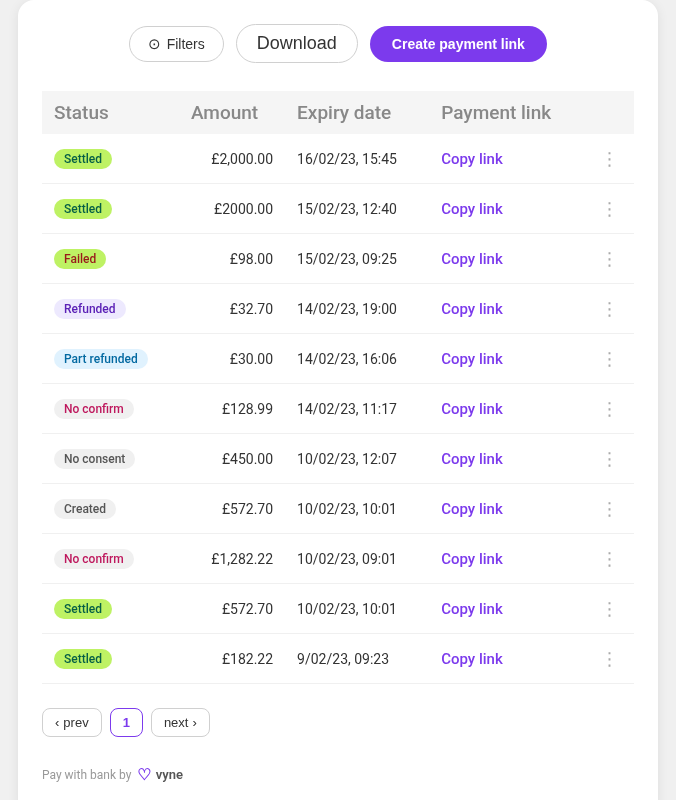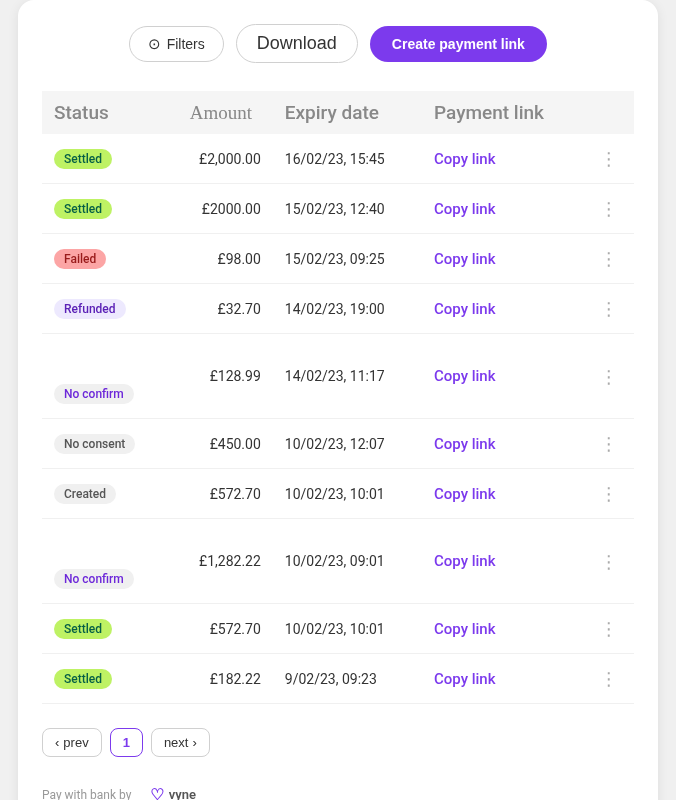--- a/index.html
+++ b/index.html
@@ -63,42 +63,42 @@
     thead tr {
       background: #f5f5f5;
     }
     thead th {
       text-align: left;
       padding: 10px 12px;
       font-size: 19px;
       color: #888;
       font-weight: 500;
     }
-    thead th.right { text-align: center; font-family: Liberation Serif, serif; }
+    thead th.right { text-align: left; }
     tbody tr {
       border-bottom: 1px solid #f0f0f0;
     }
     tbody td {
       padding: 14px 12px;
       font-size: 14px;
       color: #333;
     }
     tbody td.amount { text-align: right; }
     .badge {
       display: inline-block;
       padding: 3px 10px;
       border-radius: 12px;
       font-size: 12px;
       font-weight: 500;
     }
     .badge-settled    { background: #bef264; color: #065f46; }
-    .badge-failed     { background: #fca5a5; color: #991b1b; }
+    .badge-failed     { background: #bef264; color: #991b1b; }
     .badge-refunded   { background: #ede9fe; color: #5b21b6; }
     .badge-part-refunded { background: #e0f2fe; color: #0369a1; }
-    .badge-no-confirm { background: #f0f0f0; color: #6d28d9; margin-top: 36px; }
+    .badge-no-confirm { background: #f0f0f0; color: #be185d; }
     .badge-no-consent { background: #f0f0f0; color: #555; }
     .badge-created    { background: #f0f0f0; color: #555; }
     .copy-link {
       color: #7c3aed;
       font-size: 15px;
       font-weight: 500;
       cursor: pointer;
       white-space: nowrap;
     }
     .more-icon {
@@ -131,21 +131,21 @@
       border-radius: 8px;
       padding: 6px 12px;
       font-size: 13px;
       color: #7c3aed;
       font-weight: 600;
       cursor: pointer;
     }
     .footer {
       display: flex;
       align-items: center;
-      gap: 19px;
+      gap: 6px;
       margin-top: 28px;
       font-size: 12px;
       color: #999;
     }
     .vyne-logo {
       display: flex;
       align-items: center;
       gap: 4px;
       color: #555;
       font-size: 13px;
@@ -232,20 +232,33 @@
       <td>14/02/23, 19:00</td>
       <td>
         <span class="copy-link">Copy link</span>
       </td>
       <td class="more-icon">
         <span>⋮</span>
       </td>
     </tr>
         <tr>
       <td>
+        <span class="badge badge-part-refunded">Part refunded</span>
+      </td>
+      <td class="amount">£30.00</td>
+      <td>14/02/23, 16:06</td>
+      <td>
+        <span class="copy-link">Copy link</span>
+      </td>
+      <td class="more-icon">
+        <span>⋮</span>
+      </td>
+    </tr>
+        <tr>
+      <td>
         <span class="badge badge-no-confirm">No confirm</span>
       </td>
       <td class="amount">£128.99</td>
       <td>14/02/23, 11:17</td>
       <td>
         <span class="copy-link">Copy link</span>
       </td>
       <td class="more-icon">
         <span>⋮</span>
       </td>

